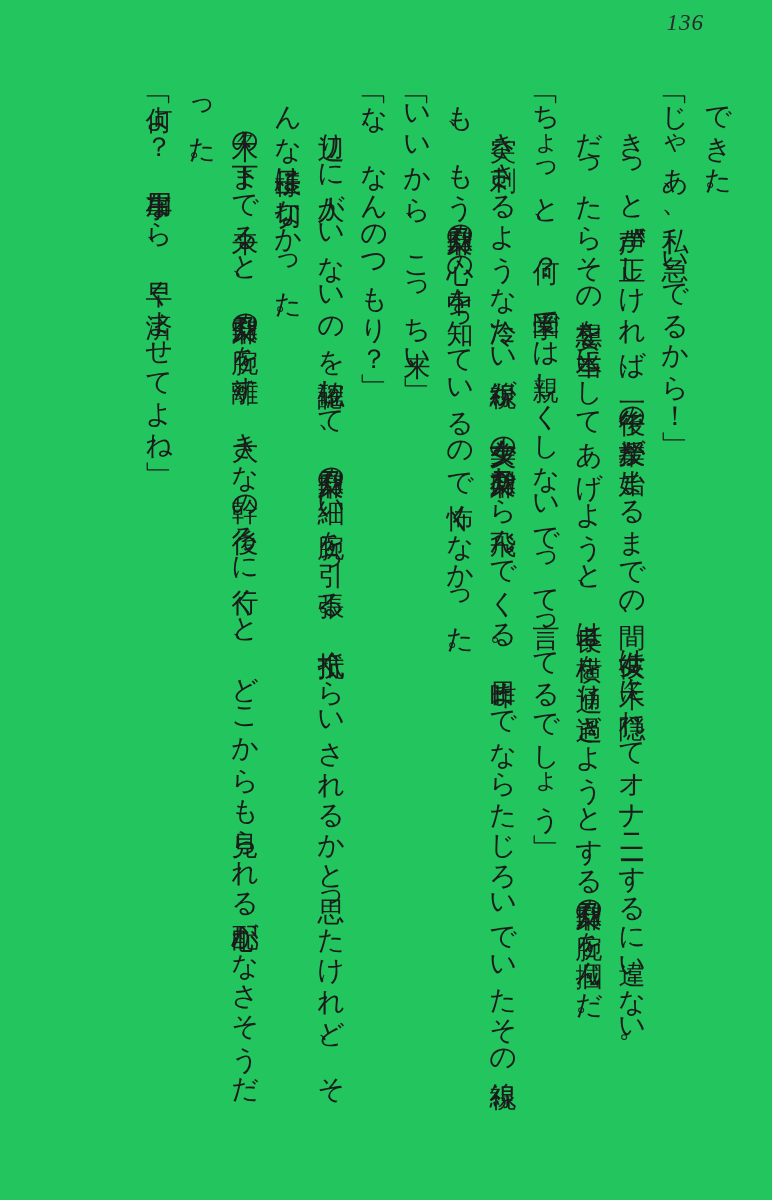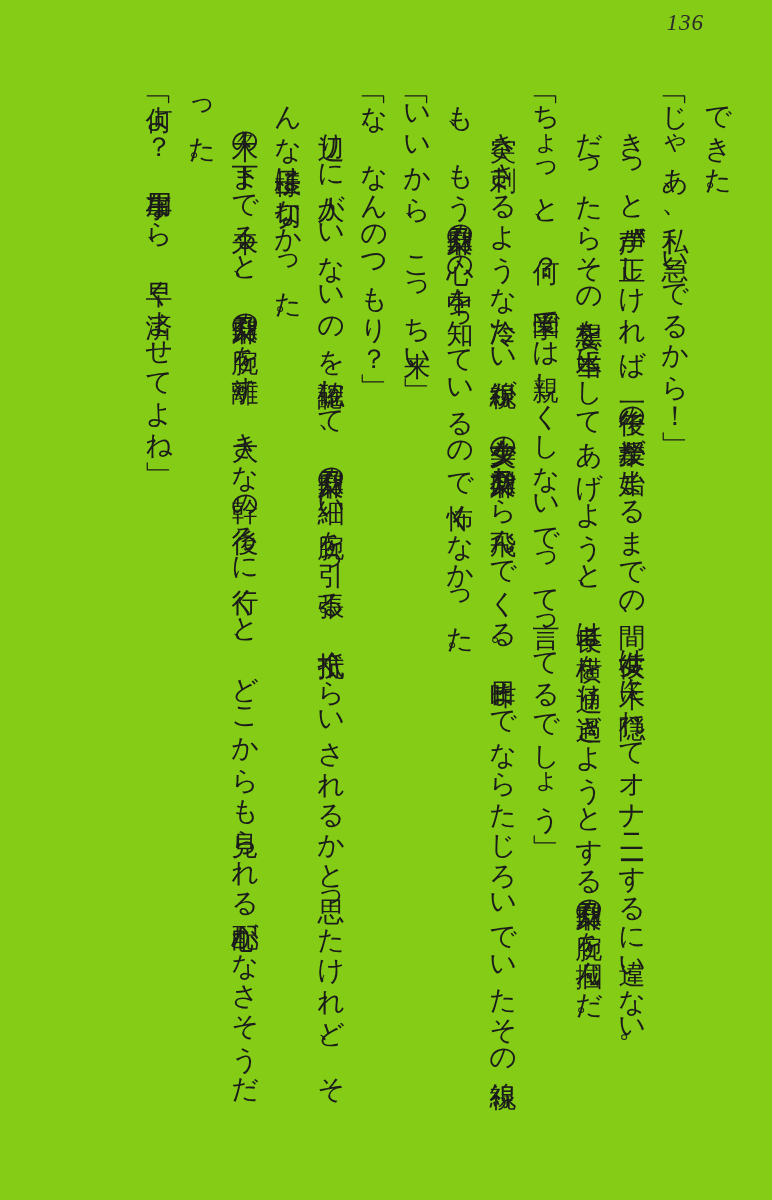--- a/index.html
+++ b/index.html
@@ -9,21 +9,21 @@
   body {
     width: 772px;
     height: 1200px;
     background: #fcfcfb;
     font-family: "Liberation Serif", "DejaVu Serif", serif;
   }
   .page {
     position: relative;
     width: 772px;
     height: 1200px;
-    background: #84cc16;
+    background: #22c55e;
     overflow: hidden;
   }
   .page-number {
     position: absolute;
     top: 10px;
     right: 68px;
     font-style: italic;
     font-size: 23px;
     letter-spacing: 1px;
     color: #2b2b2b;

